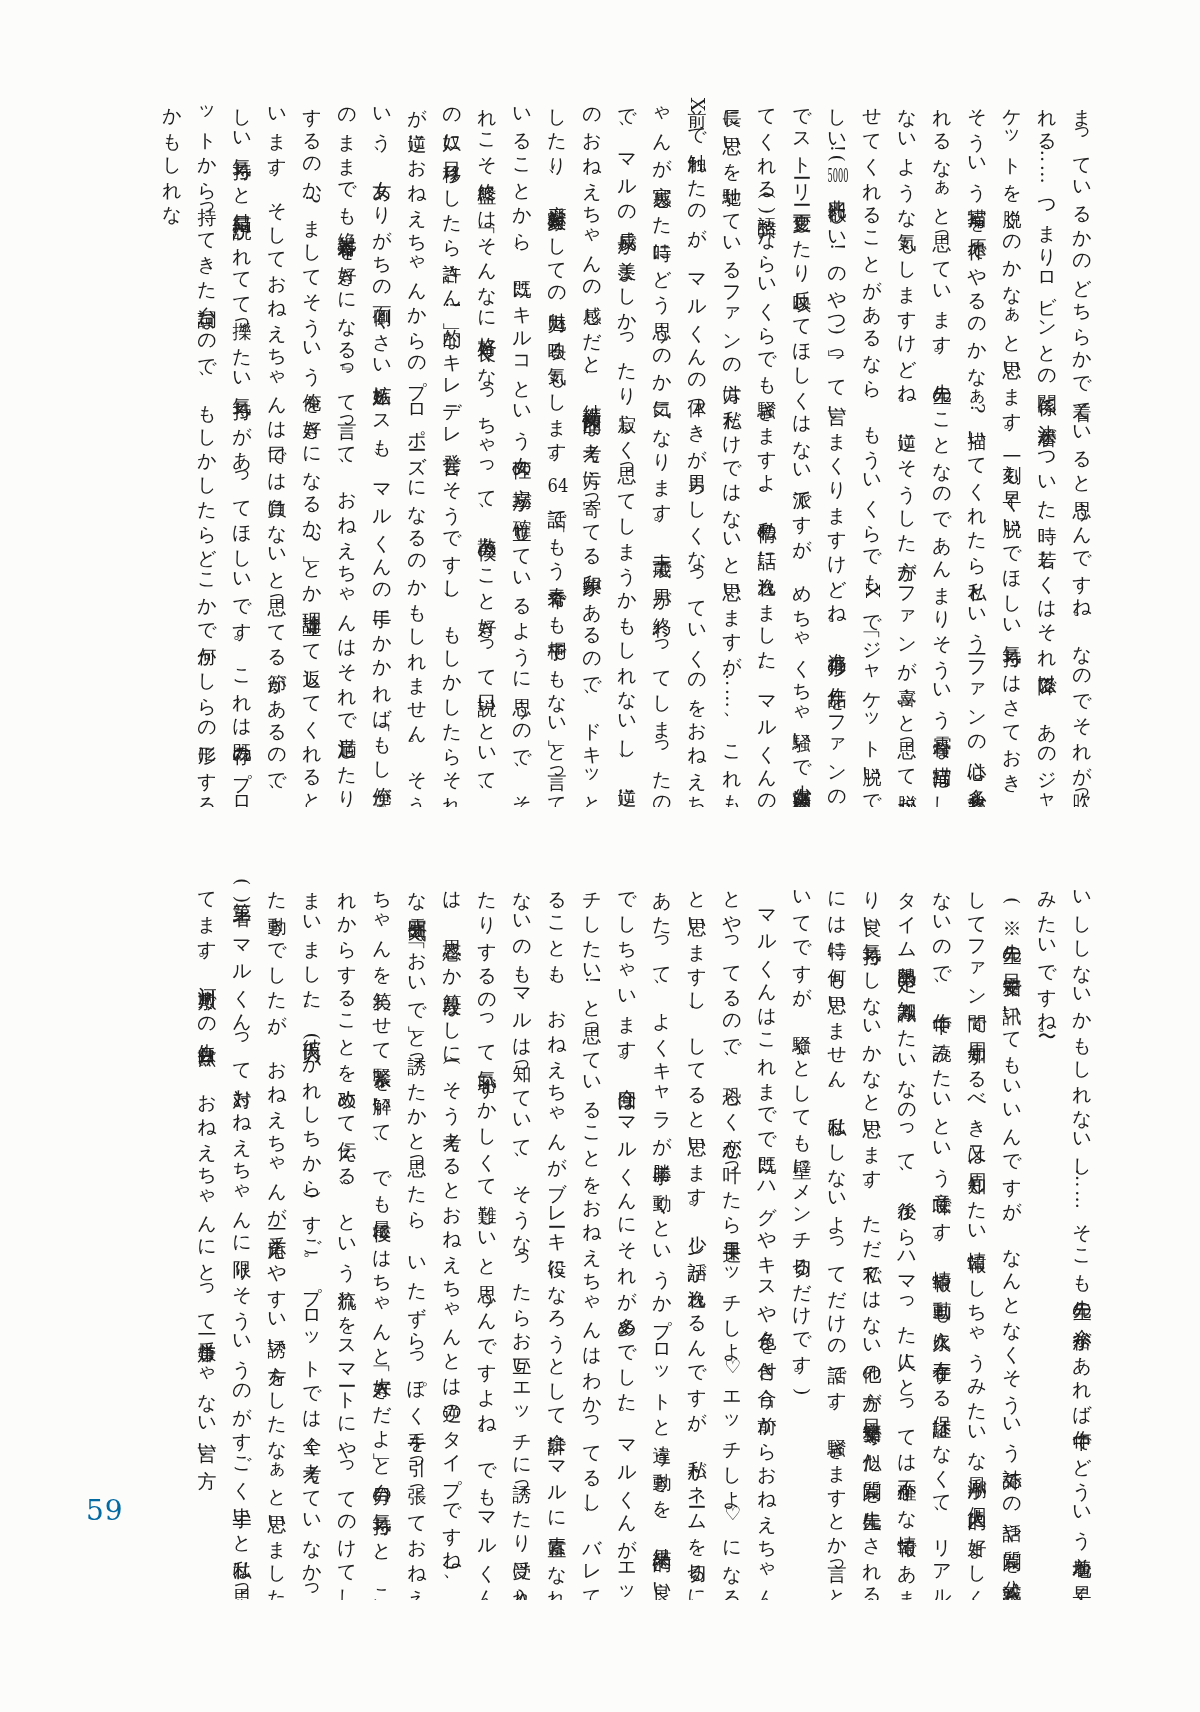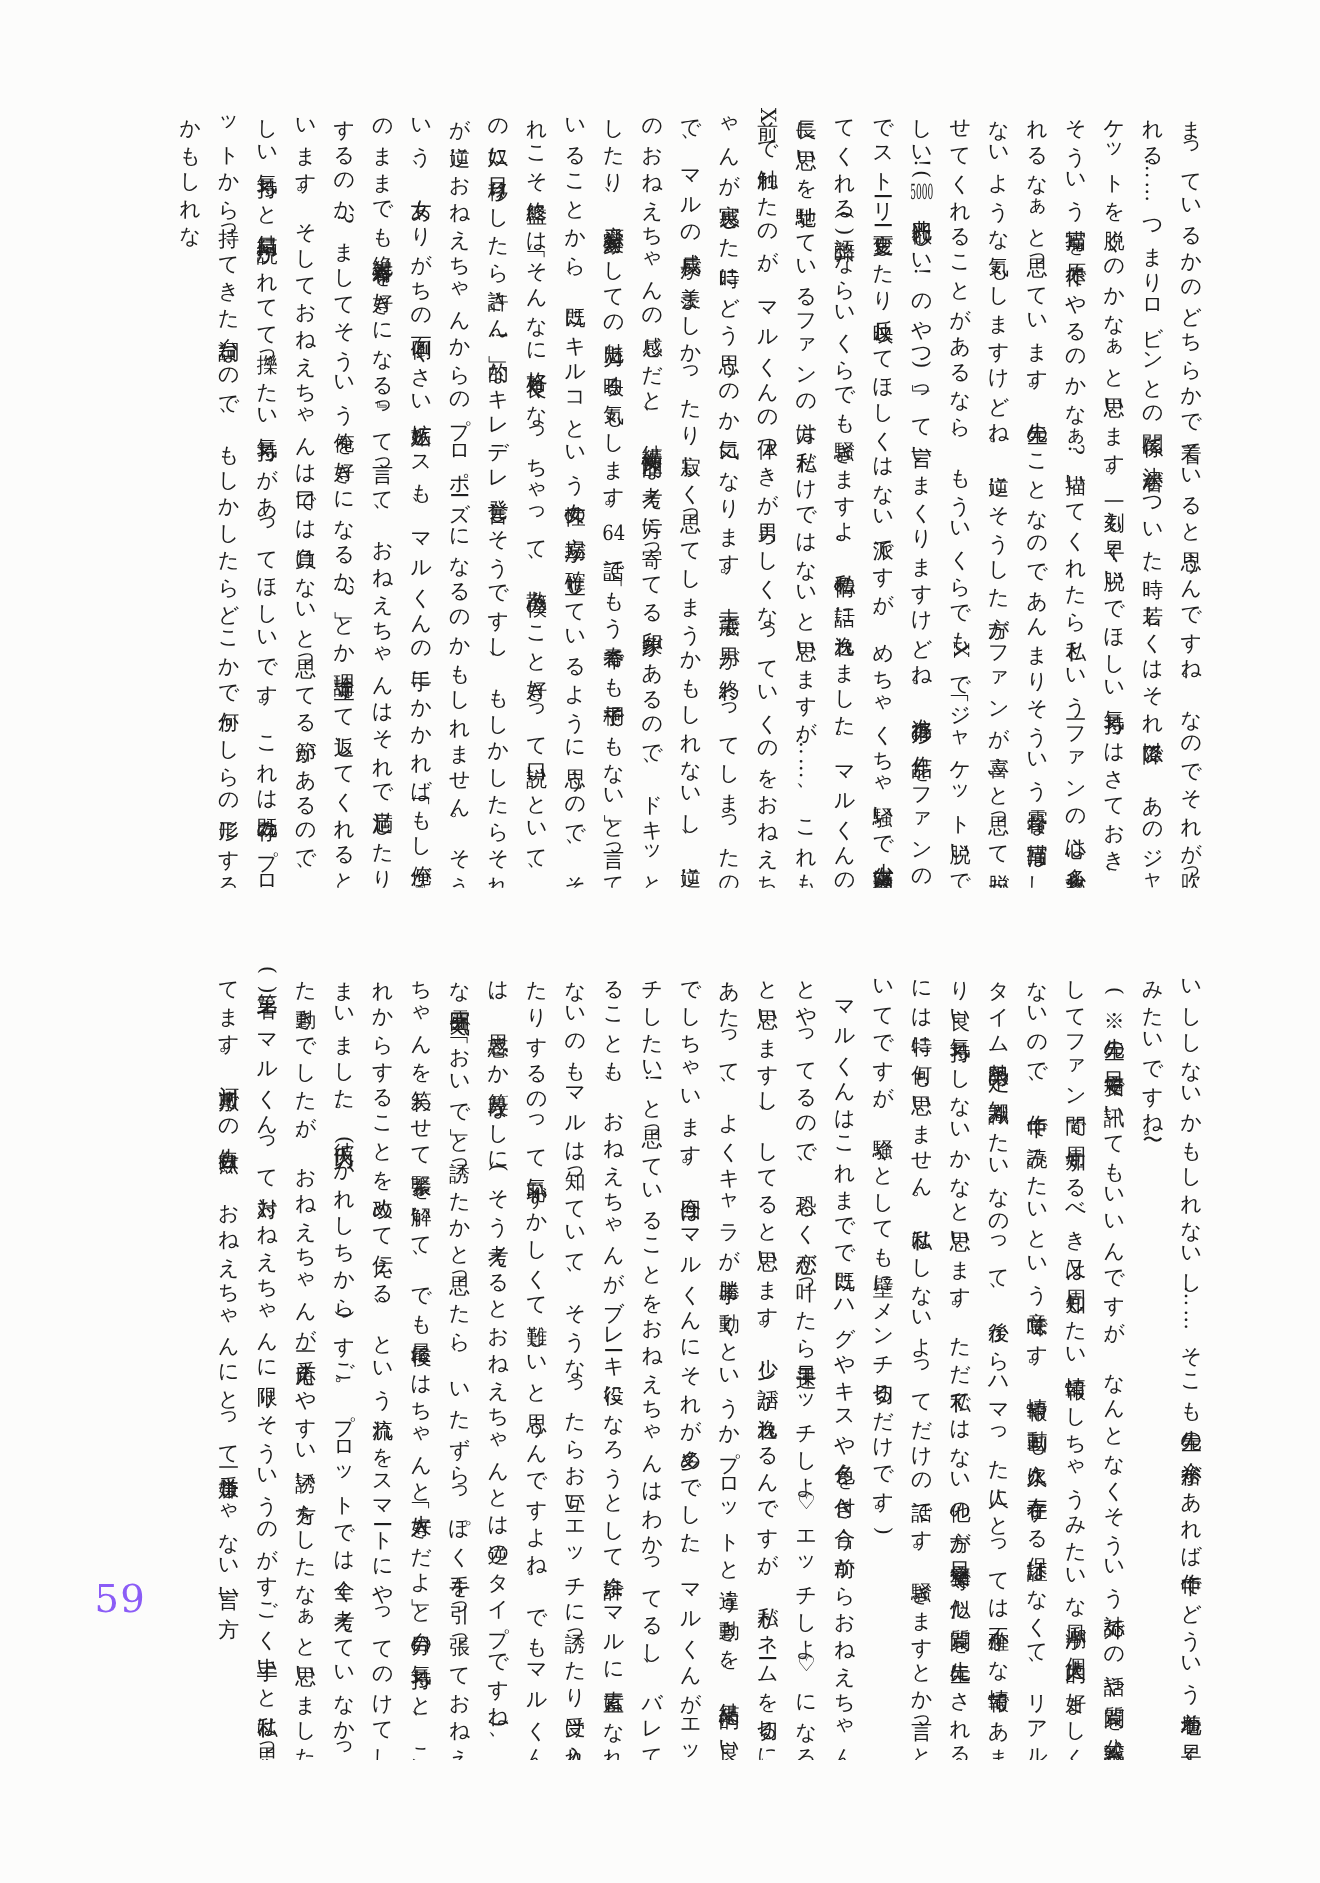--- a/index.html
+++ b/index.html
@@ -45,24 +45,24 @@
     top: 878px;
     height: 722px;
   }
   .tcy {
     text-combine-upright: all;
     -webkit-text-combine: horizontal;
   }
   .page-number {
     position: absolute;
     left: 86px;
-    top: 1434px;
-    font-size: 35px;
+    top: 1494px;
+    font-size: 28px;
     letter-spacing: 1px;
-    color: #8b5cf6;
+    color: #0369a1;
   }
 </style>
 </head>
 <body>
 
 <div class="page">
 
   <div class="text-block block-top">
     <p class="no-indent">まっているかのどちらかで着ていると思うんですね。なのでそれが吹っ切れる……つまりロビンとの関係に決着がついた時、若しくはそれ以降で、あのジャケットを脱ぐのかなぁと思います。一刻も早く脱いでほしい気持ちはさておき、そういう描写を原作でやるのかなぁ?描いてくれたら私という一ファンの心は多少救われるなぁと思っています。先生のことなのであんまりそういう露骨な描写はしないような気もしますけどね。逆にそうした方がファンが喜ぶと思って脱がせてくれることがあるなら、もういくらでもXで「ジャケット脱いで欲しい!(<span class="tcy">5000</span>兆円欲しい!のやつ)」って言いまくりますけどね。進行形の作品をファンの希望でストーリー変更したり反映してほしくはない派ですが、めちゃくちゃ騒いで少女漫画描いてくれる(語弊)ならいくらでも騒ぎますよ。私情の話に逸れました。マルくんの成長に思いを馳せているファンの方は私だけではないと思いますが……、これも以前Xで触れたのが、マルくんの体つきが男らしくなっていくのをおねえちゃんが実感した時にどう思うのか気になります。十三歳で男が終わってしまったので、マルの成長が羨ましかったり寂しく思ってしまうかもしれないし、逆に最近のおねえちゃんの感じだと、結構女性的な考え方に寄ってる印象があるので、ドキッとしたり、恋愛対象としての魅力に映る気もします。<span class="tcy">64</span>話で「もう春希でも桐子でもない」と言っていることから、既にキルコという女性の立場が確立しているように思うので、それこそ終盤には「そんなに格好良くなっちゃって、散々僕のこと好きって口説いといて、他の奴に目移りしたら許さん!」的なキレデレ発言しそうですし、もしかしたらそれが逆におねえちゃんからのプロポーズになるのかもしれません。そういう、女ありがちの面倒くさい嫉妬ヒスも、マルくんの手にかかれば「もし俺が『春希のままでも絶対春希を好きになる』って言って、おねえちゃんはそれで満足したり納得するのか?ましてそういう俺を好きになるか?」とか理論立てて返してくれると思います。そしておねえちゃんは口では負けないと思ってる節があるので、悔しい気持ちと結局口説かれてて擽ったい気持ちがあってほしいです。これは既存のプロットから持ってきた台詞なので、もしかしたらどこかで何かしらの形にするかもしれな</p>
   </div>

